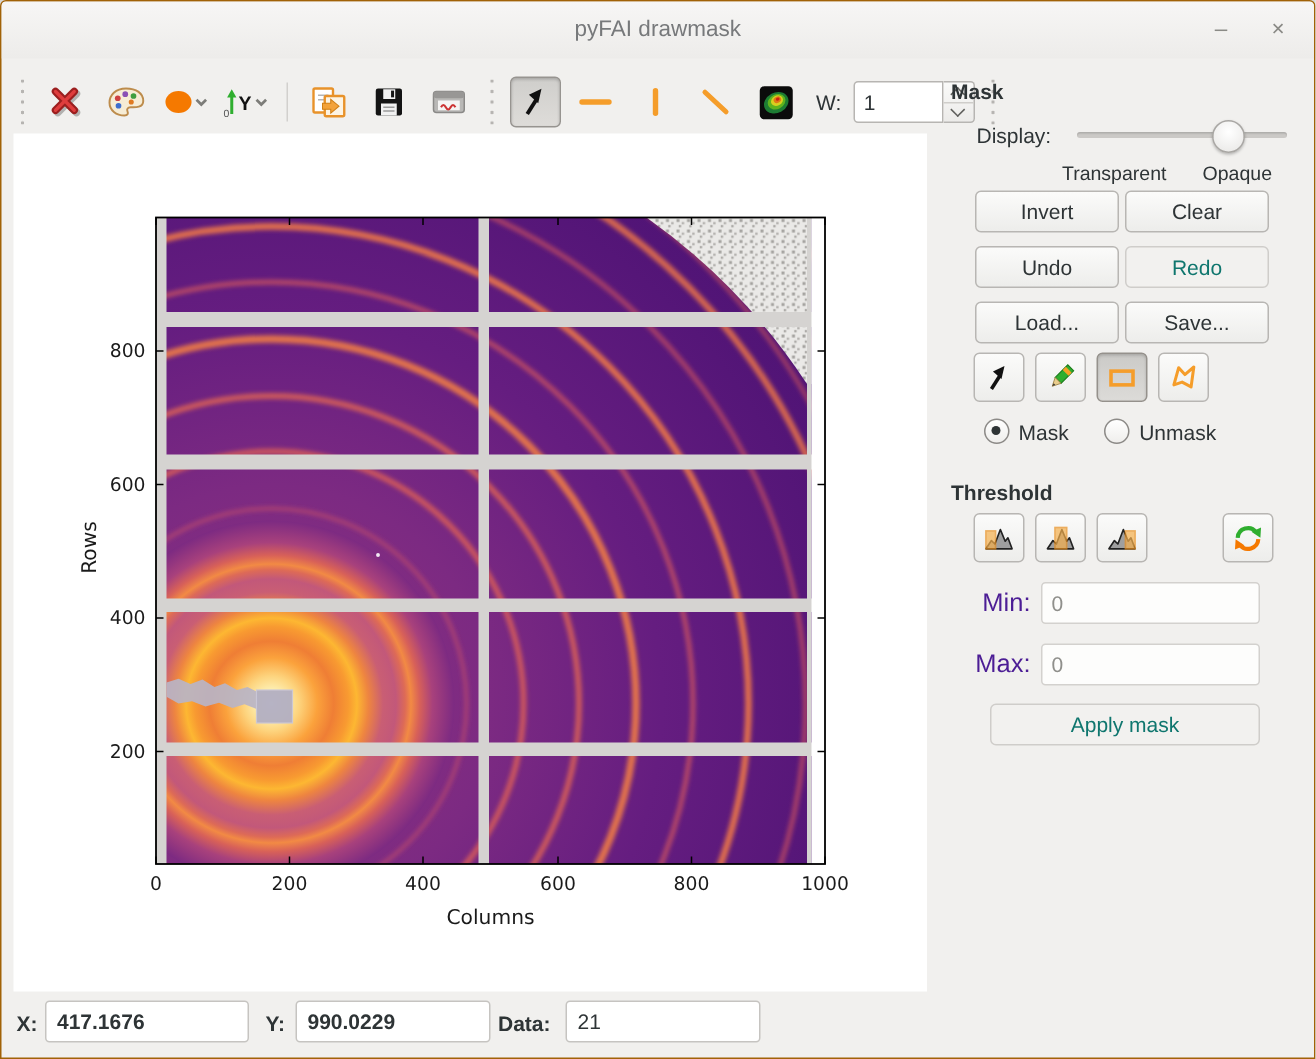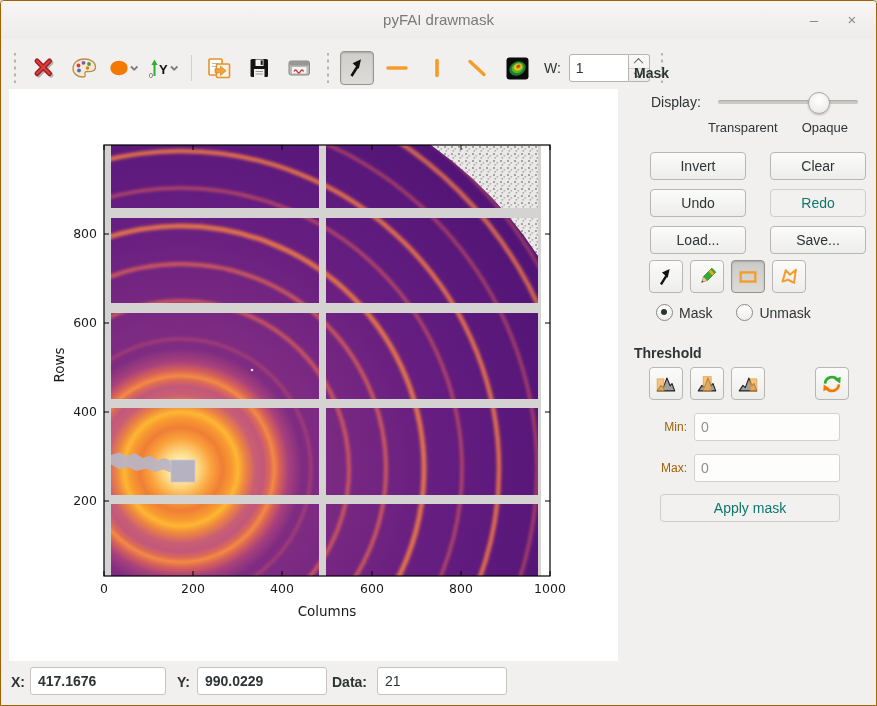--- a/index.html
+++ b/index.html
@@ -25,46 +25,46 @@
   .spinbtns{width:20px;border:1px solid #b7b5b2;border-left:none;border-radius:0 3px 3px 0;display:flex;flex-direction:column;background:linear-gradient(#fafaf9,#ecebe9);}
   .spinbtns span{flex:1;display:flex;align-items:center;justify-content:center;}
   .spinbtns span+span{border-top:1px solid #cfcdca;}
   .chev{width:6px;height:6px;border-left:1.6px solid #5f5f5c;border-top:1.6px solid #5f5f5c;}
   .chev.up{transform:rotate(45deg) translate(1px,1px);}
   .chev.down{transform:rotate(225deg) translate(1px,1px);}
   
   .plot-widget{position:absolute;left:8px;top:88px;width:609px;height:572px;background:#ffffff;}
   .plot-widget svg{display:block;}
   
-  .panel{position:absolute;left:622px;top:64px;width:248px;}
+  .panel{position:absolute;left:622px;top:52px;width:248px;}
   .sect-title{font-weight:bold;font-size:14px;margin:0 0 0 11px;color:#2e3436;}
   .display-row{display:flex;align-items:center;margin:10px 0 0 28px;height:22px;}
   .display-label{font-size:14px;}
   .slider{position:relative;width:140px;height:20px;margin-left:17px;}
   .slider .track{position:absolute;left:0;right:0;top:8px;height:4px;background:#cbc9c6;border-radius:2px;box-shadow:inset 0 1px 1px rgba(0,0,0,.15);}
   .slider .handle{position:absolute;top:0;width:20px;height:20px;border-radius:50%;border:1px solid #a9a7a4;
                   background:radial-gradient(circle at 50% 35%,#ffffff,#e7e6e4);box-shadow:0 1px 2px rgba(0,0,0,.25);}
   .opacity-labels{display:flex;margin:7px 0 0 85px;width:140px;justify-content:space-between;font-size:13px;color:#2e3436;}
   .btn{background:linear-gradient(#fbfbfa,#ededeb);border:1px solid #b8b6b3;border-radius:4px;color:#2e3436;
        font-size:14px;font-family:"Liberation Sans",sans-serif;}
   .btn.disabled{background:#f2f1ef;border-color:#cfcdca;color:#0f766e;}
-  .mask-grid{display:grid;grid-template-columns:96px 96px;gap:9px 24px;margin:17px 0 0 27px;}
+  .mask-grid{display:grid;grid-template-columns:96px 96px;gap:9px 4px;margin:4px 0 0 27px;}
   .mask-grid .btn{height:28px;}
   .tools-row{display:flex;gap:7px;margin:6px 0 0 26px;}
   .sq-btn{width:32px;height:31px;display:flex;align-items:center;justify-content:center;
           background:linear-gradient(#fbfbfa,#ededeb);border:1px solid #b8b6b3;border-radius:4px;}
   .sq-btn.pressed{background:linear-gradient(#cbcac7,#dcdbd8);border-color:#95918c;box-shadow:inset 0 1px 2px rgba(0,0,0,.18);}
   .radio-row{display:flex;align-items:center;margin:11px 0 0 33px;font-size:14px;gap:6px;}
   .radio{width:15px;height:15px;border-radius:50%;border:1px solid #8c8a87;background:linear-gradient(#ffffff,#efeeec);position:relative;}
   .radio.checked::after{content:'';position:absolute;left:4px;top:4px;width:6px;height:6px;border-radius:50%;background:#2e3436;}
   .radio2{margin-left:18px;}
   .thresh-row{display:flex;gap:7px;margin:6px 0 0 26px;align-items:center;}
   .refresh-slot{margin-left:auto;margin-right:22px;}
   .field-row{display:flex;align-items:center;margin:13px 0 0 0;}
-  .field-row label{width:64px;text-align:right;font-size:12px;color:#a16207;padding-right:7px;}
+  .field-row label{width:64px;text-align:right;font-size:17px;color:#4c1d95;padding-right:7px;}
   .dis-input{width:132px;height:26px;background:#fdfdfc;border:1px solid #d3d1ce;border-radius:3px;color:#8f8f8b;
              font-size:14px;padding:0 6px;font-family:"Liberation Sans",sans-serif;}
   .apply-btn{display:block;margin:12px 0 4px 37px;width:180px;height:28px;}
   .save-quit{position:absolute;left:628px;top:651px;width:238px;height:40px;font-size:14px;}
   
   .status{position:absolute;left:0;top:660px;right:0;height:44px;}
   .status label{position:absolute;font-size:14px;font-weight:bold;color:#2e3436;top:13px;}
   .stat-input{position:absolute;top:6px;height:26px;background:#fff;border:1px solid #c6c4c1;border-radius:3px;
               font-size:14px;padding:0 7px;color:#2e3436;font-family:"Liberation Sans",sans-serif;}
 </style>

